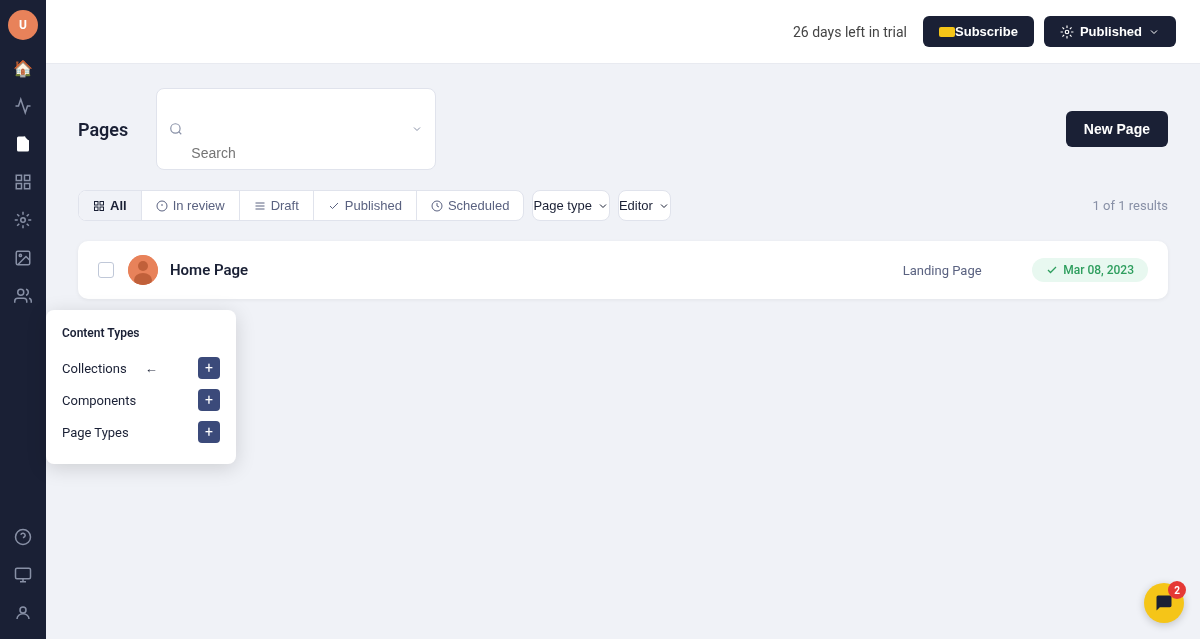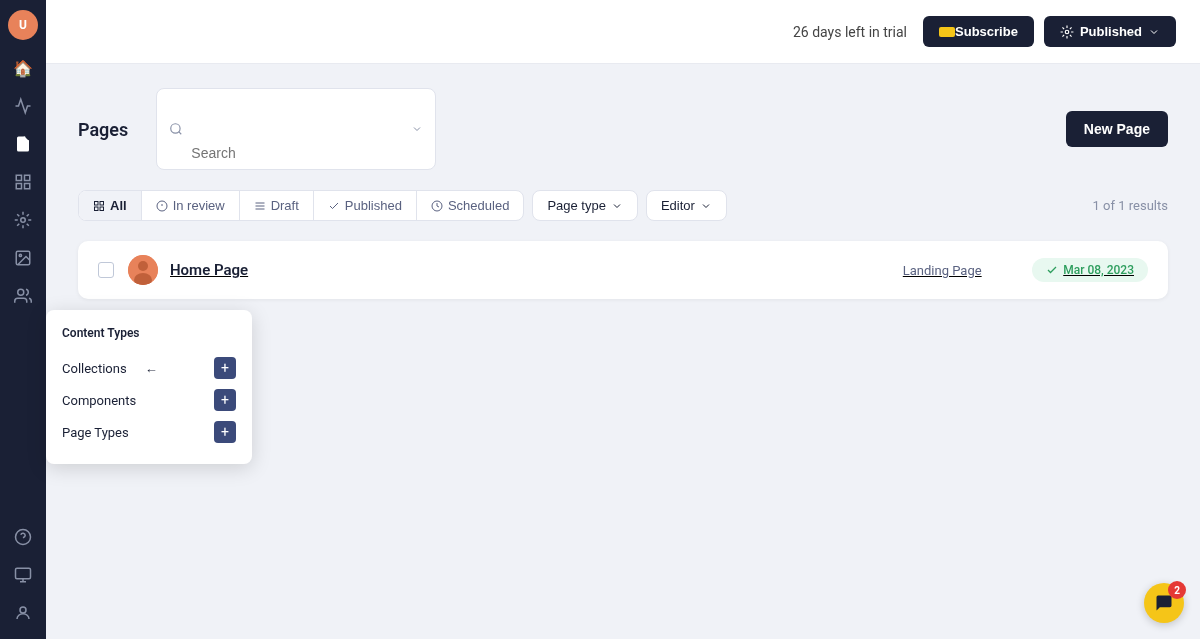--- a/index.html
+++ b/index.html
@@ -40,21 +40,21 @@
 
     
     .content-types-popup {
       position: absolute;
       left: 46px;
       top: 310px;
       background: white;
       border-radius: 8px;
       box-shadow: 0 4px 20px rgba(0,0,0,0.15);
       padding: 16px;
-      width: 206px;
+      width: 190px;
       z-index: 200;
     }
     .content-types-title {
       font-size: 12px;
       font-weight: 600;
       color: #1a2035;
       margin-bottom: 12px;
       text-transform: none;
     }
     .content-type-item {
@@ -209,21 +209,21 @@
       cursor: pointer;
       border: none; background: transparent;
       border-right: 1px solid #e0e3ec;
       white-space: nowrap;
     }
     .filter-btn:last-child { border-right: none; }
     .filter-btn.active { background: #f0f2f7; color: #1a2035; font-weight: 600; }
 
     .dropdown-btn {
       display: flex; align-items: center; gap: 5px;
-      padding: 7px 14px;
+      padding: 7px 0;
       font-size: 13px;
       color: #1a2035;
       font-weight: 500;
       cursor: pointer;
       border: 1px solid #e0e3ec;
       border-radius: 8px;
       background: white;
     }
 
     .results-count {
@@ -238,21 +238,21 @@
       border-radius: 10px;
       box-shadow: 0 1px 4px rgba(0,0,0,0.06);
       overflow: hidden;
     }
     .table-row {
       display: flex;
       align-items: center;
       padding: 14px 20px;
       border-bottom: 1px solid #f0f2f7;
     }
-    .table-row:last-child { border-bottom: none; text-decoration: underline; }
+    .table-row:last-child { border-bottom: none; }
     .row-checkbox {
       width: 16px; height: 16px;
       border: 1.5px solid #c0c8d8;
       border-radius: 3px;
       margin-right: 14px;
       flex-shrink: 0;
     }
     .row-avatar {
       width: 30px; height: 30px;
       border-radius: 50%;

